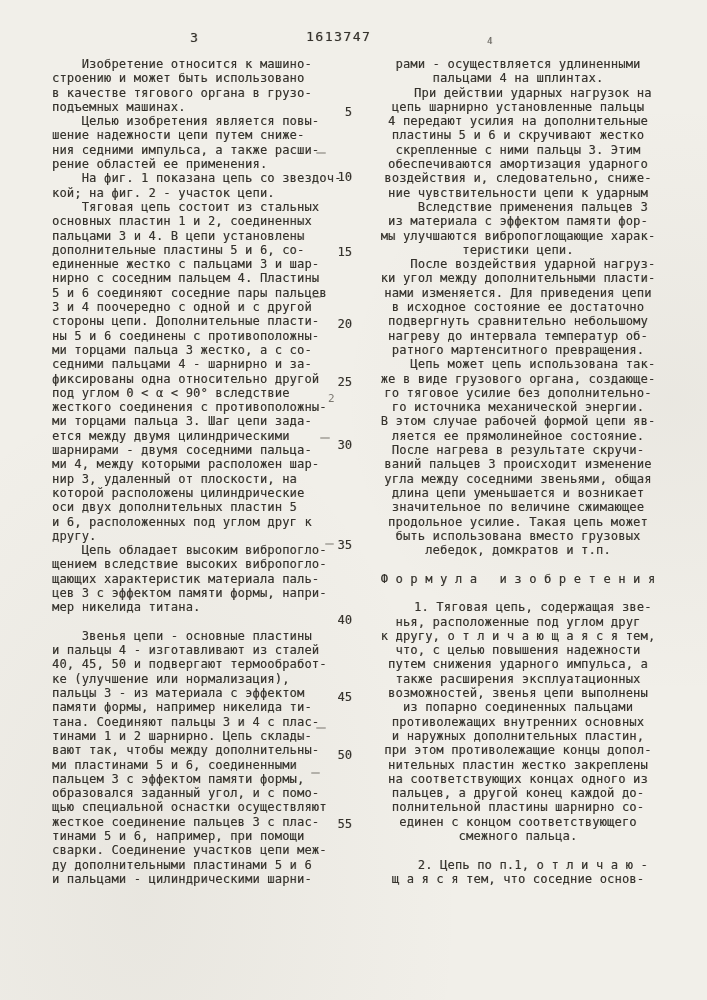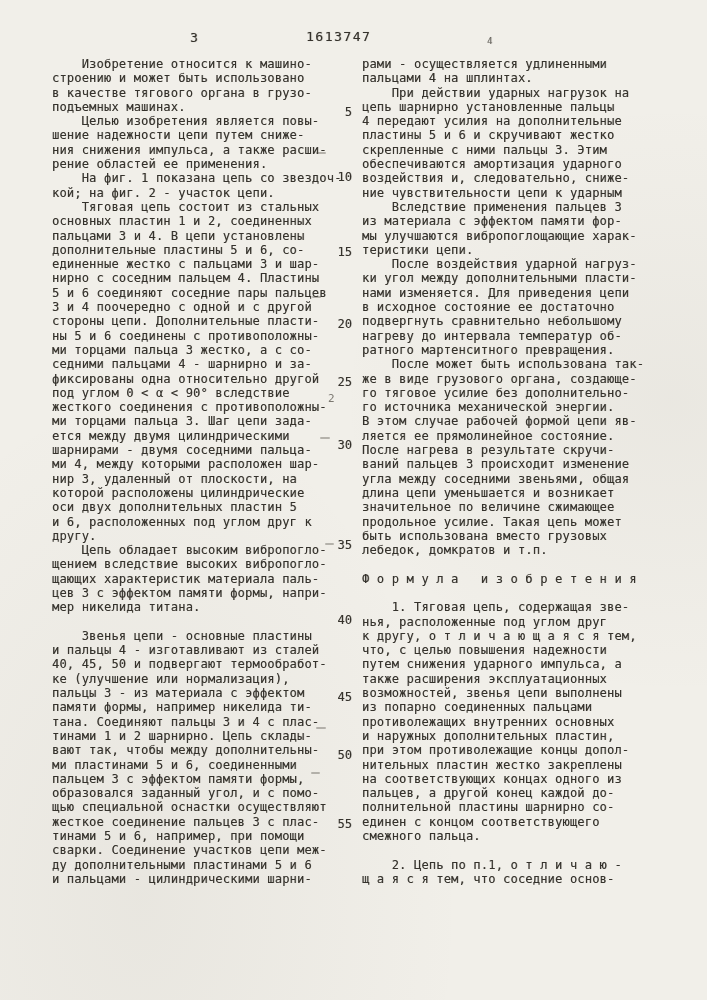--- a/index.html
+++ b/index.html
@@ -24,21 +24,21 @@
     letter-spacing:1.5px;
     color:var(--ink);
     text-shadow:0.4px 0.4px 0.7px rgba(53,50,44,0.5);
     white-space:pre;
   }
   .hdr-left{left:190px;top:30px;}
   .hdr-center{left:306px;top:29px;}
   .hdr-right{left:487px;top:36px;font-size:9px;opacity:0.7;letter-spacing:0;}
   .col{position:absolute;top:57px;}
   .col-left{left:52px;width:292px;}
-  .col-right{left:362px;width:312px;}
+  .col-right{left:362px;width:312px;text-align:center;}
   .line{
     height:14.3px;
     line-height:14.3px;
     font-size:12px;
     letter-spacing:0.2px;
     white-space:pre;
     color:var(--ink);
     text-shadow:0.4px 0.4px 0.6px rgba(53,50,44,0.42);
   }
   .gutter{
@@ -71,21 +71,21 @@
 
   <span class="header-num hdr-right">4</span>
 
   <div class="col col-left">
       <div class="line">    Изобретение относится к машино-</div>
       <div class="line">строению и может быть использовано</div>
       <div class="line">в качестве тягового органа в грузо-</div>
       <div class="line">подъемных машинах.</div>
       <div class="line">    Целью изобретения является повы-</div>
       <div class="line">шение надежности цепи путем сниже-</div>
-      <div class="line">ния снижения импульса, а также расши-</div>
+      <div class="line">ния седними импульса, а также расши-</div>
       <div class="line">рение областей ее применения.</div>
       <div class="line">    На фиг. 1 показана цепь со звездоч-</div>
       <div class="line">кой; на фиг. 2 - участок цепи.</div>
       <div class="line">    Тяговая цепь состоит из стальных</div>
       <div class="line">основных пластин 1 и 2, соединенных</div>
       <div class="line">пальцами 3 и 4. В цепи установлены</div>
       <div class="line">дополнительные пластины 5 и 6, со-</div>
       <div class="line">единенные жестко с пальцами 3 и шар-</div>
       <div class="line">нирно с соседним пальцем 4. Пластины</div>
       <div class="line">5 и 6 соединяют соседние пары пальцев</div>
@@ -161,21 +161,21 @@
       <div class="line">из материала с эффектом памяти фор-</div>
       <div class="line">мы улучшаются вибропоглощающие харак-</div>
       <div class="line">теристики цепи.</div>
       <div class="line">    После воздействия ударной нагруз-</div>
       <div class="line">ки угол между дополнительными пласти-</div>
       <div class="line">нами изменяется. Для приведения цепи</div>
       <div class="line">в исходное состояние ее достаточно</div>
       <div class="line">подвергнуть сравнительно небольшому</div>
       <div class="line">нагреву до интервала температур об-</div>
       <div class="line">ратного мартенситного превращения.</div>
-      <div class="line">    После может быть использована так-</div>
+      <div class="line">    Цепь может цепь использована так-</div>
       <div class="line">же в виде грузового органа, создающе-</div>
       <div class="line">го тяговое усилие без дополнительно-</div>
       <div class="line">го источника механической энергии.</div>
       <div class="line">В этом случае рабочей формой цепи яв-</div>
       <div class="line">ляется ее прямолинейное состояние.</div>
       <div class="line">После нагрева в результате скручи-</div>
       <div class="line">ваний пальцев 3 происходит изменение</div>
       <div class="line">угла между соседними звеньями, общая</div>
       <div class="line">длина цепи уменьшается и возникает</div>
       <div class="line">значительное по величине сжимающее</div>

